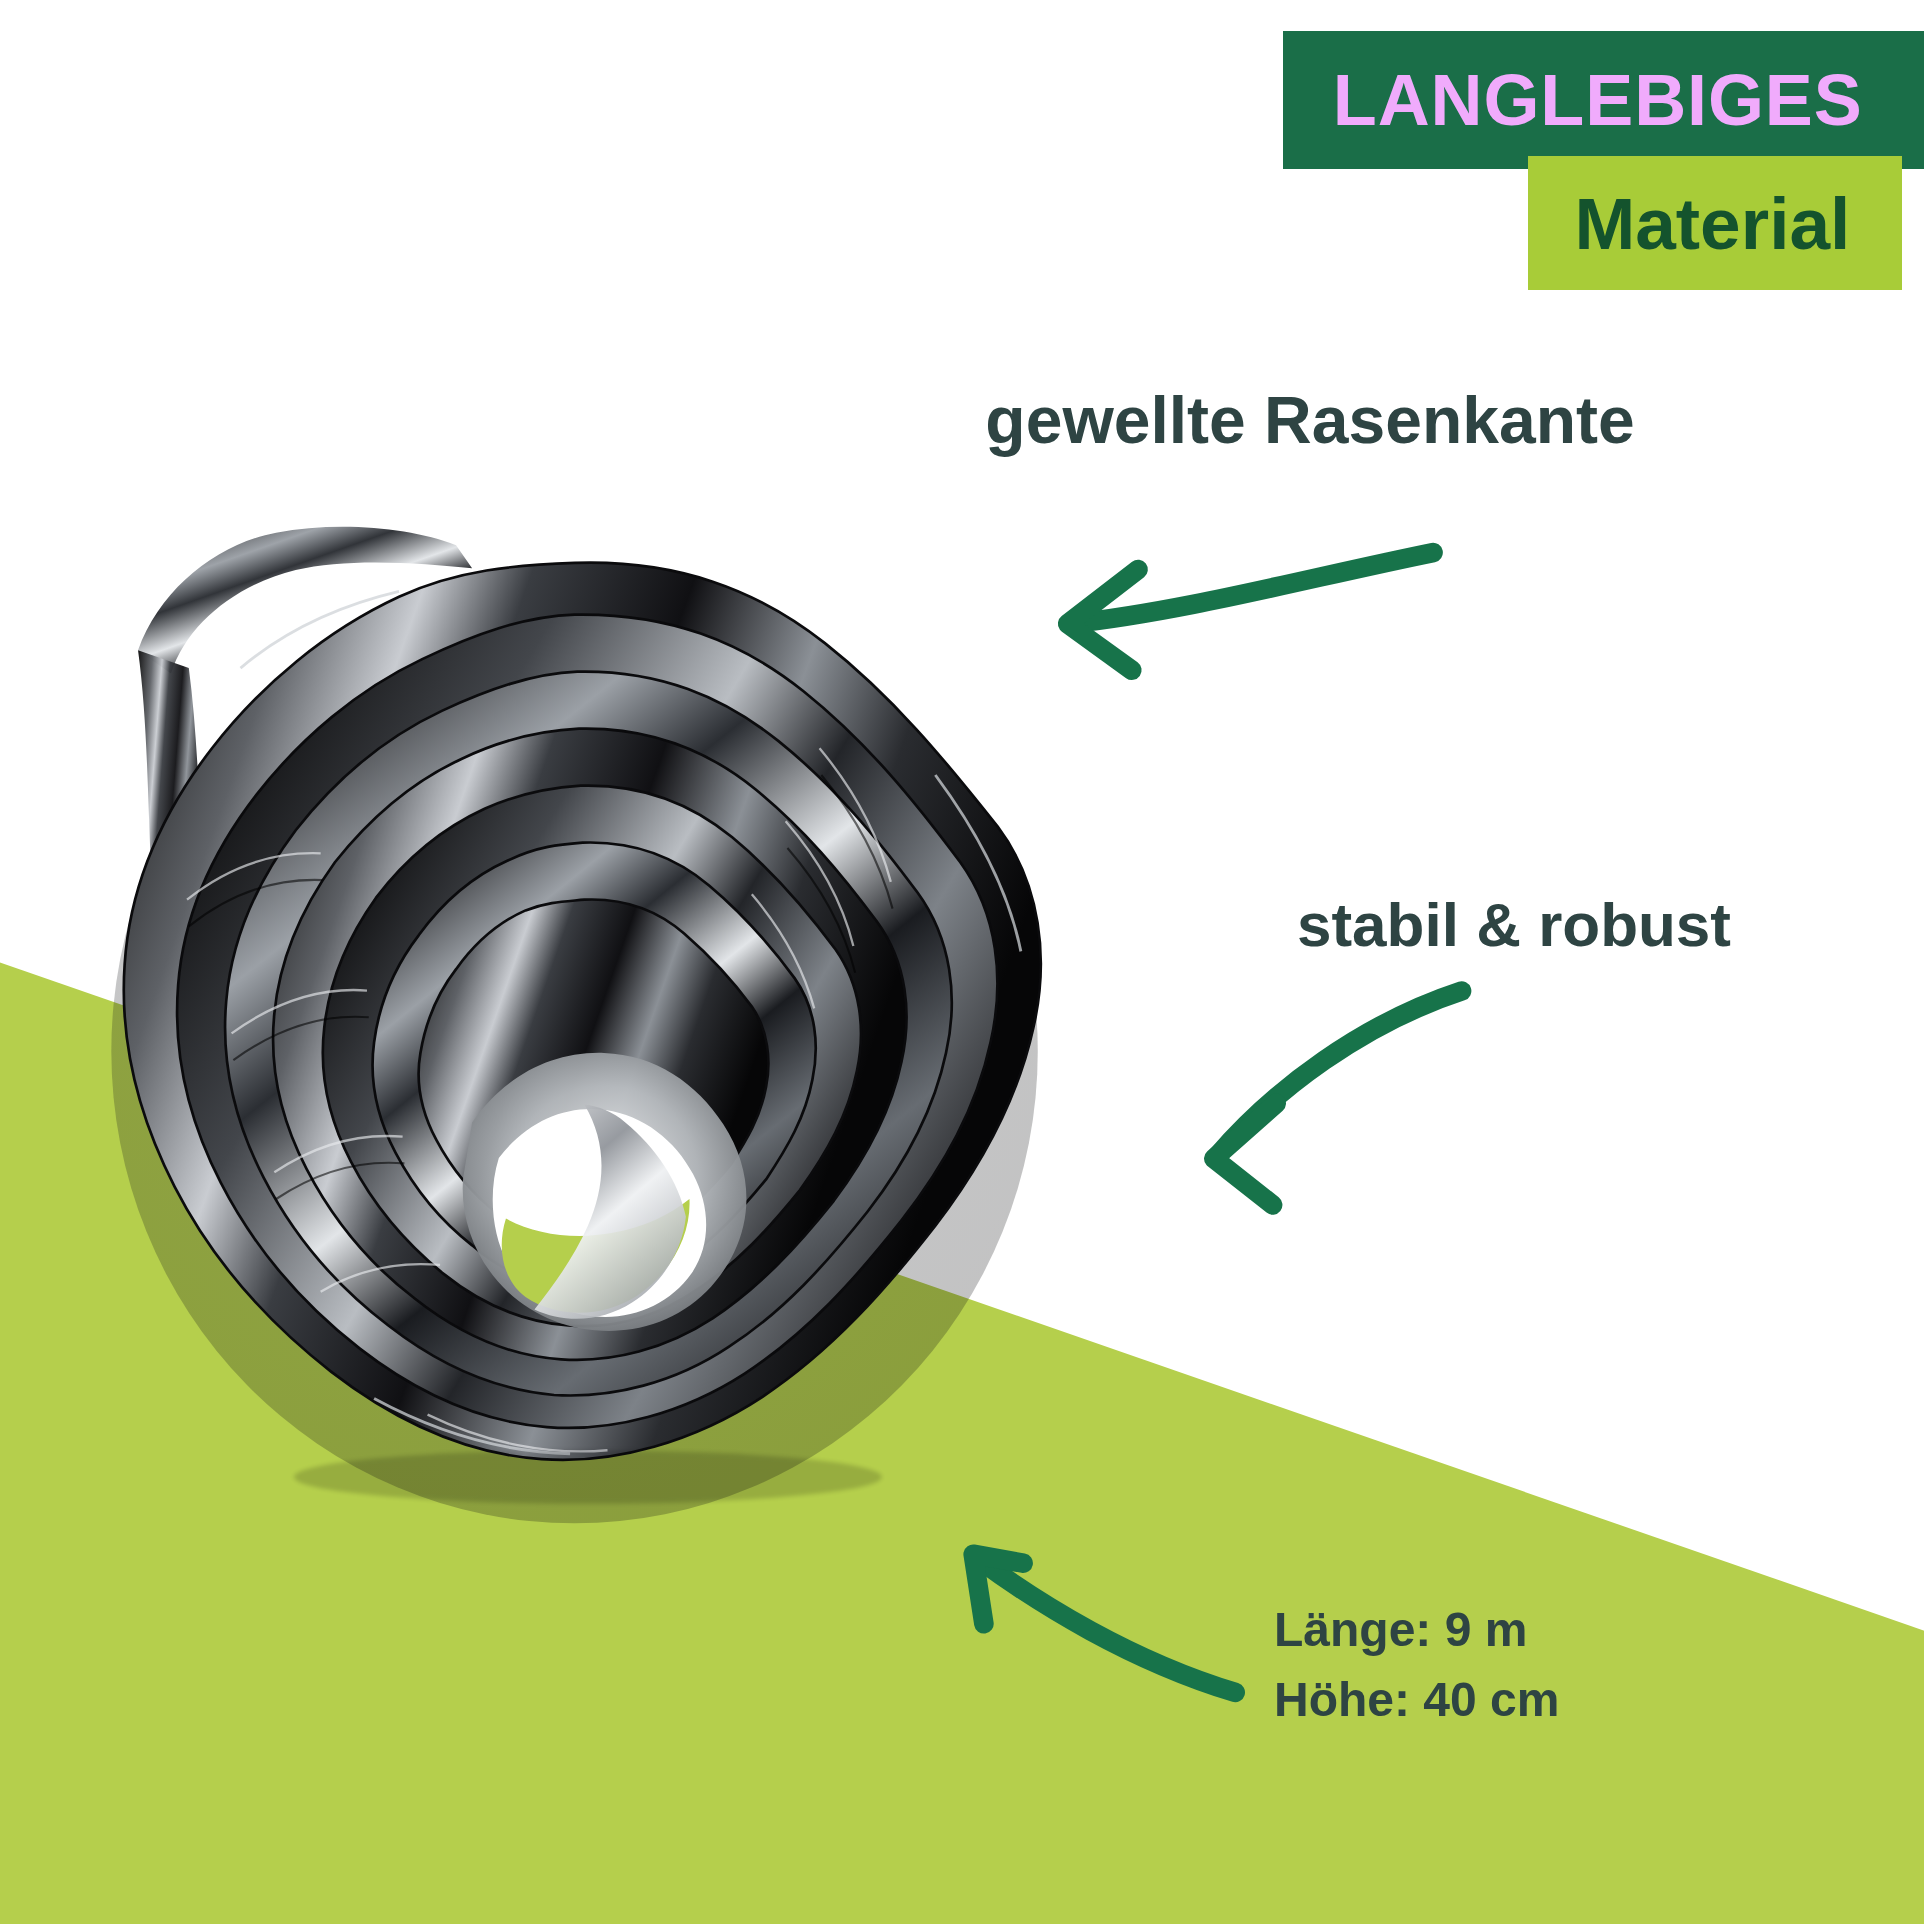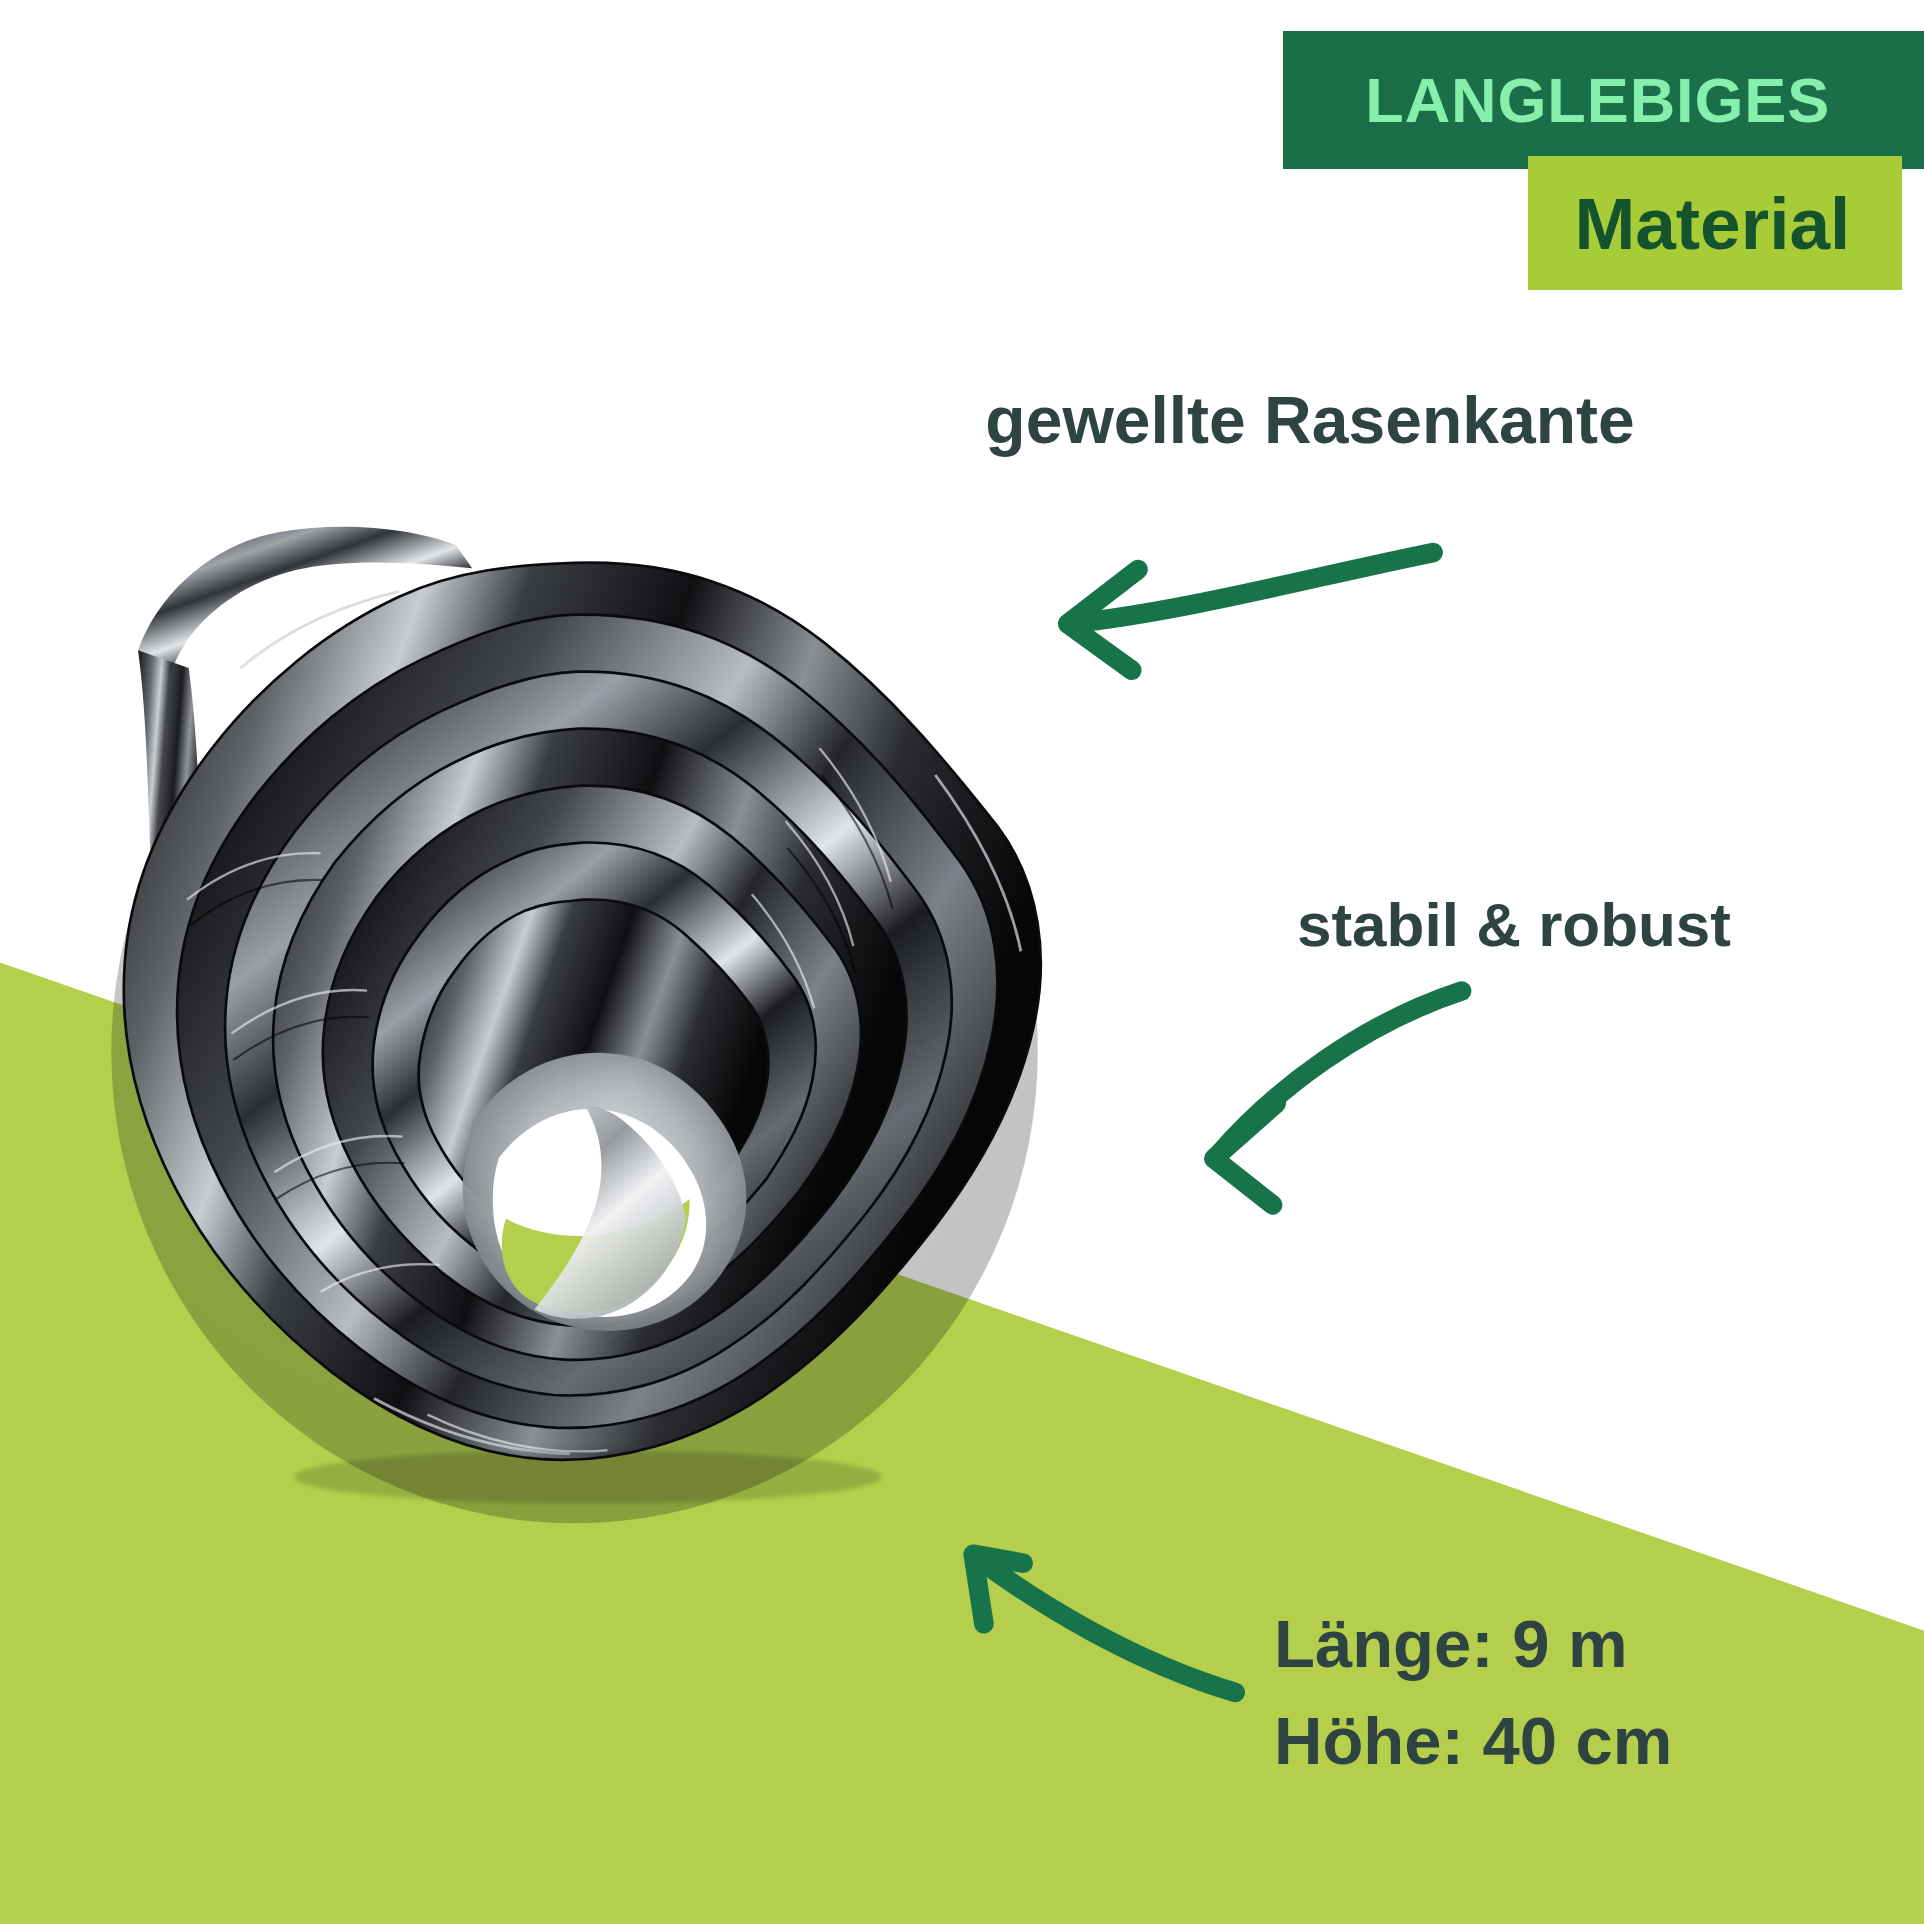--- a/index.html
+++ b/index.html
@@ -19,21 +19,21 @@
     z-index:1; pointer-events:none;
   }
 
   
   .badge-dark {
     position:absolute; left:1283px; top:31px; width:642px; height:138px;
     background:#1a6e48; z-index:40;
     display:flex; align-items:center; justify-content:center;
   }
   .badge-dark span {
-    color:#86efac; font-size:63px; font-weight:bold;
+    color:#f0abfc; font-size:72px; font-weight:bold;
     letter-spacing:0.9px; line-height:1; white-space:nowrap;
     padding-right:12.5px;
   }
   .badge-light {
     position:absolute; left:1528px; top:156px; width:374px; height:134px;
     background:#a8cc38; z-index:41;
     display:flex; align-items:center; justify-content:center;
   }
   .badge-light span {
     color:#14532d; font-size:73px; font-weight:bold;
@@ -45,21 +45,21 @@
 
   .ann-headline { left:731px; top:337px; width:1158px; text-align:center; }
   .ann-headline .l1 { font-size:66px; font-weight:bold; line-height:1.08; display:block;margin-top:48px; }
   .ann-headline .l2 { font-size:62px; font-weight:normal; line-height:1.12; display:block; margin-top:7.1px; }
 
   .ann-robust { left:1232px; top:891px; width:499px; text-align:right; }
   .ann-robust .l1 { font-size:62px; font-weight:bold; line-height:1.1; display:block; }
 
   .ann-dims { left:1274px; top:1595px; width:499px; text-align:left; }
   .ann-dims .l1, .ann-dims .l2 {
-    font-size:67px; font-weight:bold; line-height:1.45; display:block; color:#2e4443;
+    font-size:48px; font-weight:bold; line-height:1.45; display:block; color:#2e4443;
   }
 
   
   .arrows { position:absolute; left:0; top:0; width:1925px; height:1925px; z-index:36; pointer-events:none; }
 
   
   .product { position:absolute; left:53px; top:481px; width:1052px; height:1069px; z-index:20; }
 </style>
 </head>
 <body style="background: rgb(255, 255, 255);">

